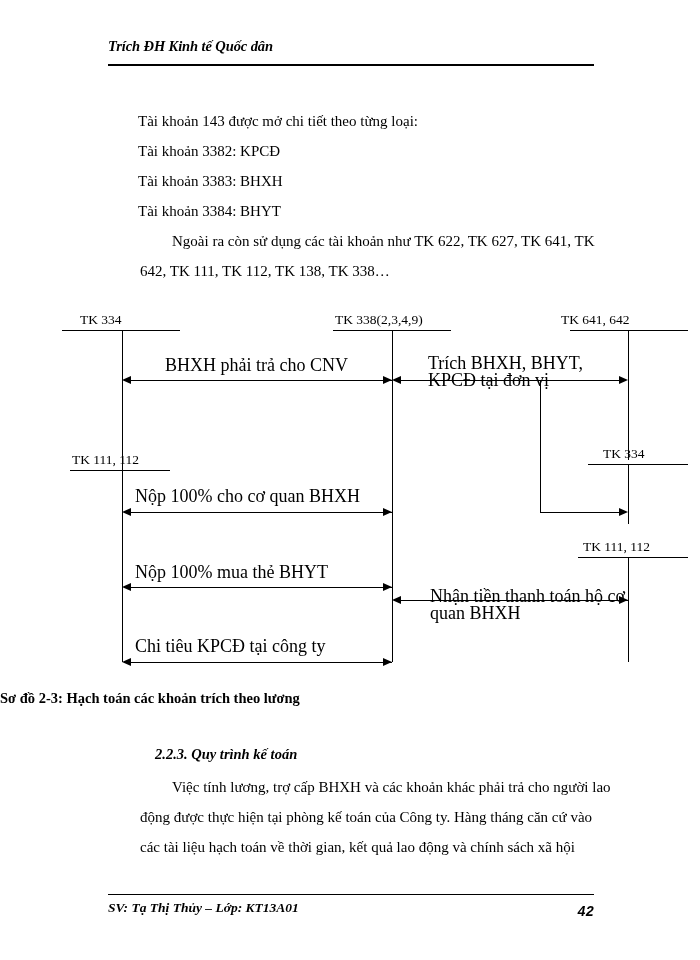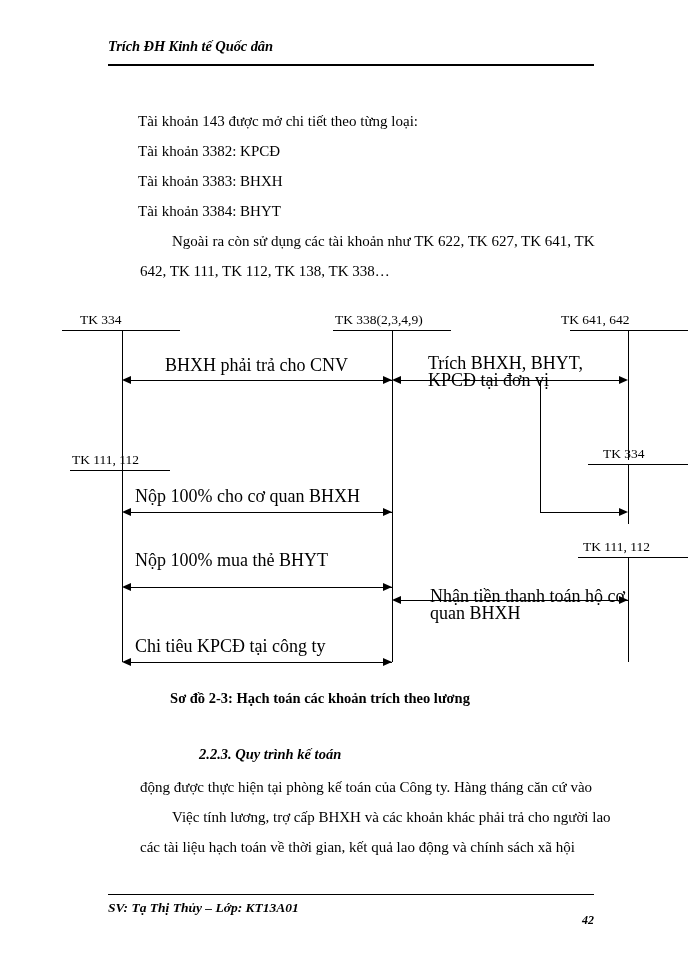--- a/index.html
+++ b/index.html
@@ -139,33 +139,31 @@
     border-top: 4.5px solid transparent;
     border-bottom: 4.5px solid transparent;
     border-left: 9px solid #000;
   }
 
   .caption {
     position: absolute;
     left: 0;
     top: 690px;
     width: 640px;
-    text-align: center;
     font-size: 14.5px;
     font-weight: bold;
   }
 
   .section-heading {
     position: absolute;
     left: 155px;
     top: 746px;
     font-size: 14.5px;
     font-weight: bold;
     font-style: italic;
-    margin-left: 44px;
   }
 
   .closing {
     position: absolute;
     left: 108px;
     top: 772px;
     width: 486px;
   }
 
   
@@ -189,24 +187,25 @@
     left: 0;
     top: 0;
     font-size: 13.5px;
     font-weight: bold;
     font-style: italic;
     white-space: nowrap;
   }
   .footer-right {
     position: absolute;
     right: 0;
-    top: 13px;
-    font-size: 12px;
-    font-weight: bold;
-    font-style: italic;
+    top: 4px;
+    font-size: 14px;
+    font-weight: bold;
+    font-style: italic;
+    font-family: Liberation Mono, monospace;
   }
 </style>
 </head>
 <body>
 
 <div class="page">
 
   <div class="header">
     <div class="header-left">Trích ĐH Kinh tế Quốc dân</div>
   </div>
@@ -266,21 +265,21 @@
 
     <div class="arrow-label" style="left:135px; top:188px;">Nộp 100% cho cơ quan BHXH</div>
     <div class="hline" style="left:124px; top:212px; width:268px;"></div>
     <div class="arrowhead ah-left" style="left:122px; top:207.5px;"></div>
     <div class="arrowhead ah-right" style="left:383px; top:207.5px;"></div>
 
     <div class="acct-label" style="left:583px; top:239px;">TK 111, 112</div>
     <div class="tbar" style="left:578px; top:257px; width:110px;"></div>
     <div class="vline" style="left:628px; top:257px; height:105px;"></div>
 
-    <div class="arrow-label" style="left:135px; top:252px;">Nộp 100% mua thẻ BHYT</div>
+    <div class="arrow-label" style="left:135px; top:264px;">Nộp 100% mua thẻ BHYT</div>
     <div class="hline" style="left:124px; top:287px; width:268px;"></div>
     <div class="arrowhead ah-left" style="left:122px; top:282.5px;"></div>
     <div class="arrowhead ah-right" style="left:383px; top:282.5px;"></div>
 
     <div class="arrow-label" style="left:430px; top:288px;">Nhận tiền thanh toán hộ cơ</div>
     <div class="arrow-label" style="left:430px; top:305px;">quan BHXH</div>
     <div class="hline" style="left:394px; top:300px; width:234px;"></div>
     <div class="arrowhead ah-left" style="left:392px; top:295.5px;"></div>
     <div class="arrowhead ah-right" style="left:619px; top:295.5px;"></div>
 
@@ -291,24 +290,24 @@
 
   </div>
 
   <div class="caption">Sơ đồ 2-3: Hạch toán các khoản trích theo lương</div>
 
   <div class="section-heading">2.2.3. Quy trình kế toán</div>
 
   <div class="closing">
     <div class="para">
       <span class="para-line j">
-          <span>động được thực hiện tại phòng kế toán của Công ty. Hàng tháng căn cứ vào</span>
+          <span style="padding-left:32px">Việc tính lương, trợ cấp BHXH và các khoản khác phải trả cho người lao</span>
         </span>
       <span class="para-line j">
-          <span style="padding-left:32px">Việc tính lương, trợ cấp BHXH và các khoản khác phải trả cho người lao</span>
+          <span>động được thực hiện tại phòng kế toán của Công ty. Hàng tháng căn cứ vào</span>
         </span>
       <span class="para-line j">
           <span>các tài liệu hạch toán về thời gian, kết quả lao động và chính sách xã hội</span>
         </span>
     </div>
   </div>
 
   <div class="footer-rule"></div>
   <div class="footer">
     <div class="footer-left">SV: Tạ Thị Thủy – Lớp: KT13A01</div>

